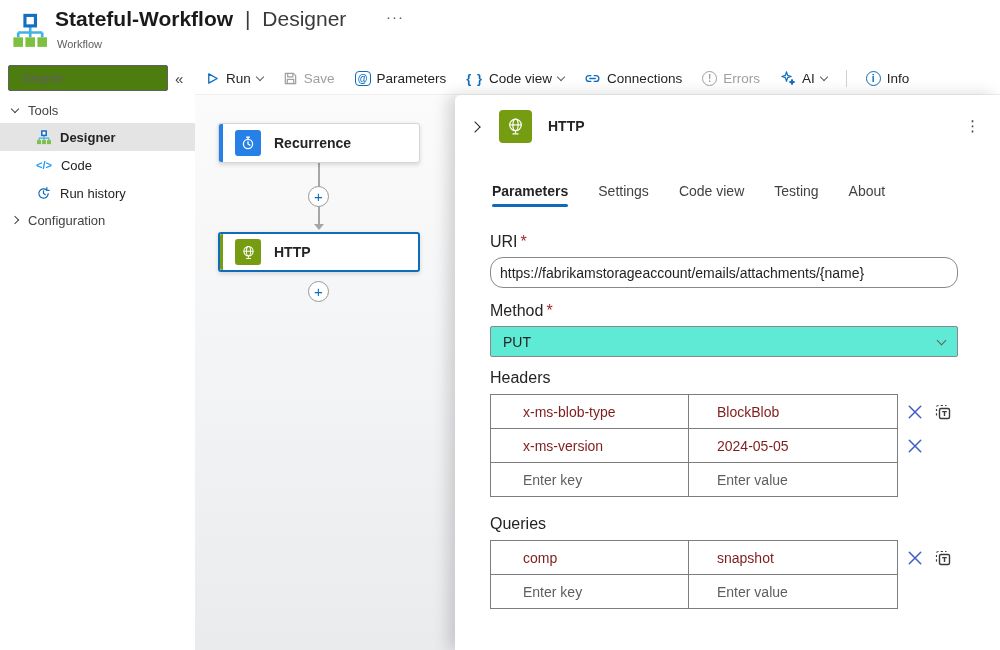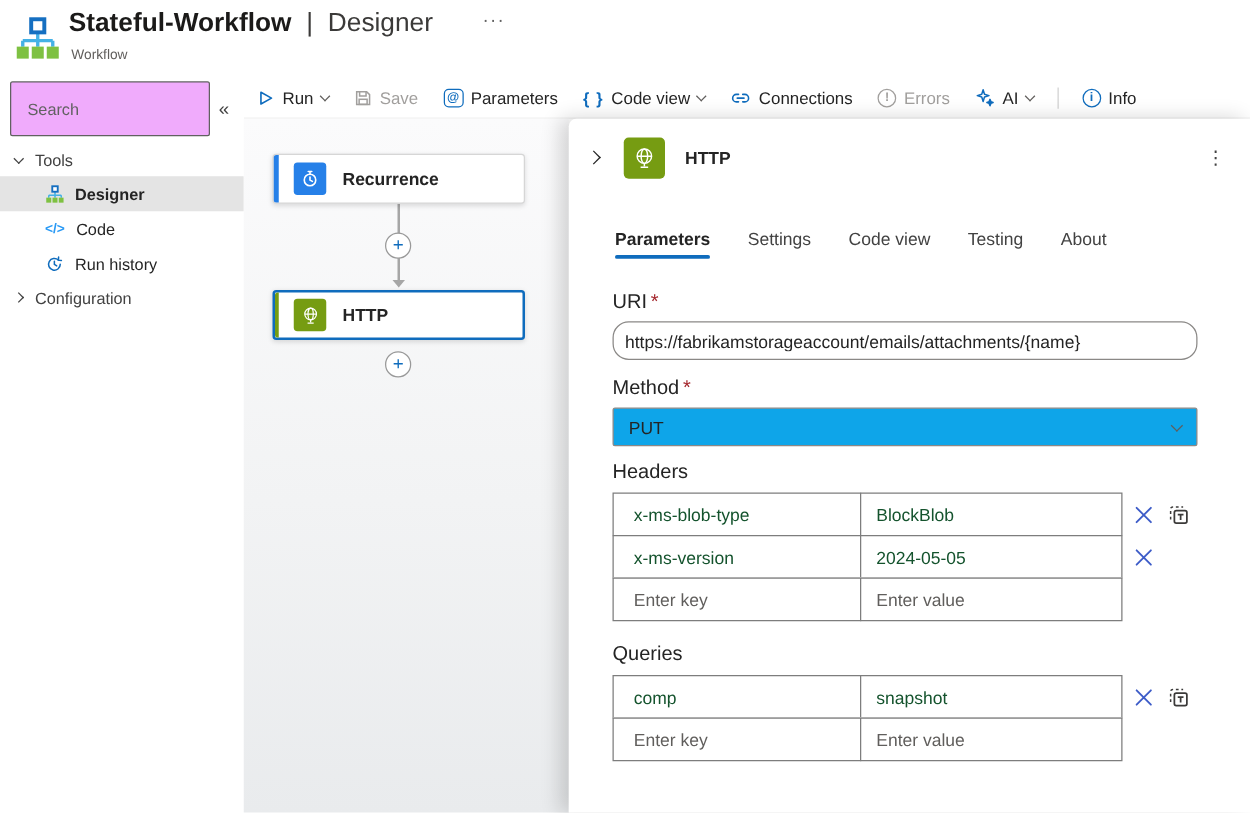--- a/index.html
+++ b/index.html
@@ -34,22 +34,22 @@
   .braces { color: #0f6cbd; font-size: 13px; font-weight: 700; letter-spacing: 1px; }
   .circle-icon { width: 15px; height: 15px; border: 1.3px solid currentColor; border-radius: 50%;
     display: inline-flex; align-items: center; justify-content: center;
     font-size: 10px; font-weight: 700; }
   .blue { color: #0f6cbd; }
   .grayed { color: #a19f9d; }
 
   
   .sidebar { position: absolute; left: 0; top: 62px; width: 195px; bottom: 0; background: #fff; }
   .search-row { display: flex; align-items: center; margin: 3px 0 0 8px; }
-  .search-box { width: 160px; height: 44px; border: 1px solid #616161; border-radius: 2px;
-    display: flex; align-items: center; padding: 0 7px; gap: 6px; background: #f0abfc; }
+  .search-box { width: 160px; height: 26px; border: 1px solid #616161; border-radius: 2px;
+    display: flex; align-items: center; padding: 0 7px; gap: 6px; background: #4d7c0f; }
   .search-box input { border: none; outline: none; flex: 1; font-size: 13px;
     font-family: inherit; color: #242424; background: transparent; }
   .search-box input::placeholder { color: #616161; }
   .collapse-btn { margin-left: 7px; font-size: 15px; color: #424242; cursor: pointer; }
   .tree { margin-top: 6px; font-size: 13px; }
   .tree-group { display: flex; align-items: center; height: 26px; padding-left: 12px;
     gap: 10px; color: #424242; cursor: pointer; }
   .tree-item { display: flex; align-items: center; height: 28px; padding-left: 36px;
     gap: 9px; color: #242424; cursor: pointer; }
   .tree-item.selected { background: #e4e4e4; font-weight: 700; }
@@ -94,30 +94,30 @@
 
   .panel-body { position: absolute; top: 138px; left: 35px; width: 490px; }
   .flabel { font-size: 16px; color: #242424; margin-bottom: 6px; }
   .req { color: #a4262c; margin-left: 3px; }
   .tinput { width: 468px; height: 31px; border: 1px solid #8a8886; border-radius: 13px;
     padding: 0 9px; font-size: 14px; font-family: inherit; color: #242424; background: #fff;
     outline: none; display: block; }
   .uri-input { margin-bottom: 14px; }
   .dropdown { width: 468px; height: 31px; border: 1px solid #8a8886; border-radius: 2px;
     display: flex; align-items: center; justify-content: space-between; padding: 0 12px;
-    font-size: 14px; margin-bottom: 12px; cursor: pointer; background: #0ea5e9; }
+    font-size: 14px; margin-bottom: 12px; cursor: pointer; background: #5eead4; }
   .section-label { margin-top: 2px; margin-bottom: 7px; }
   .kvrow { display: flex; align-items: stretch; height: 35px; margin-top: -1px; }
   .kvrow.first { margin-top: 0; }
   .kcell { width: 199px; border: 1px solid #7d7d7d; display: flex; align-items: center;
     padding: 0 12px; background: #fff; margin-right: -1px; }
   .vcell { width: 210px; border: 1px solid #7d7d7d; display: flex; align-items: center;
     padding: 0 8px; background: #fff; }
   .cell-input { border: none; outline: none; width: 100%; font-size: 14px;
-    font-family: inherit; color: #14532d; background: transparent; padding: 0 0 0 4px; }
+    font-family: inherit; color: #7f1d1d; background: transparent; padding: 0 0 0 4px; margin-left: 16px; }
   .cell-input::placeholder { color: #605e5c; }
   .row-controls { display: flex; align-items: center; margin-left: 9px; gap: 11px; }
   .xbtn { width: 16px; height: 16px; cursor: pointer; display: inline-flex; }
   .tmode { width: 18px; height: 18px; cursor: pointer; display: inline-flex; }
   .token { display: inline-flex; align-items: center; height: 22px; cursor: pointer; }
   .fx-badge { width: 23px; height: 22px; background: #942197; color: #fff;
     display: flex; align-items: center; justify-content: center;
     font-family: "Liberation Serif", serif; font-style: italic; font-size: 12px;
     border-radius: 2px 0 0 2px; }
   .token-pill { background: #f2d9f2; height: 22px; display: flex; align-items: center;

